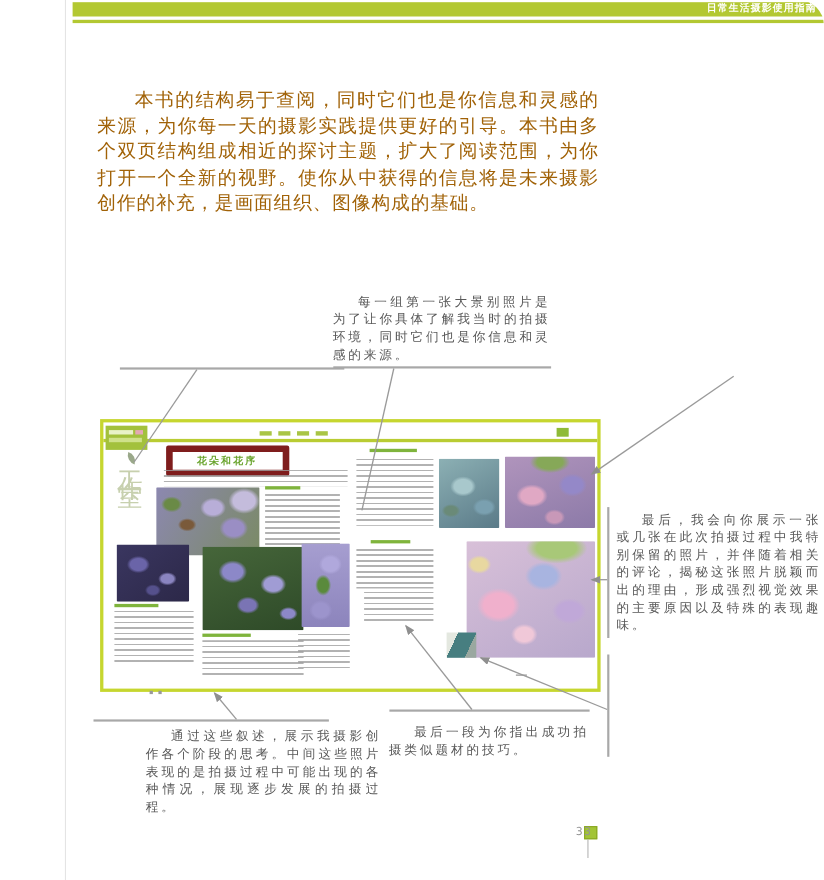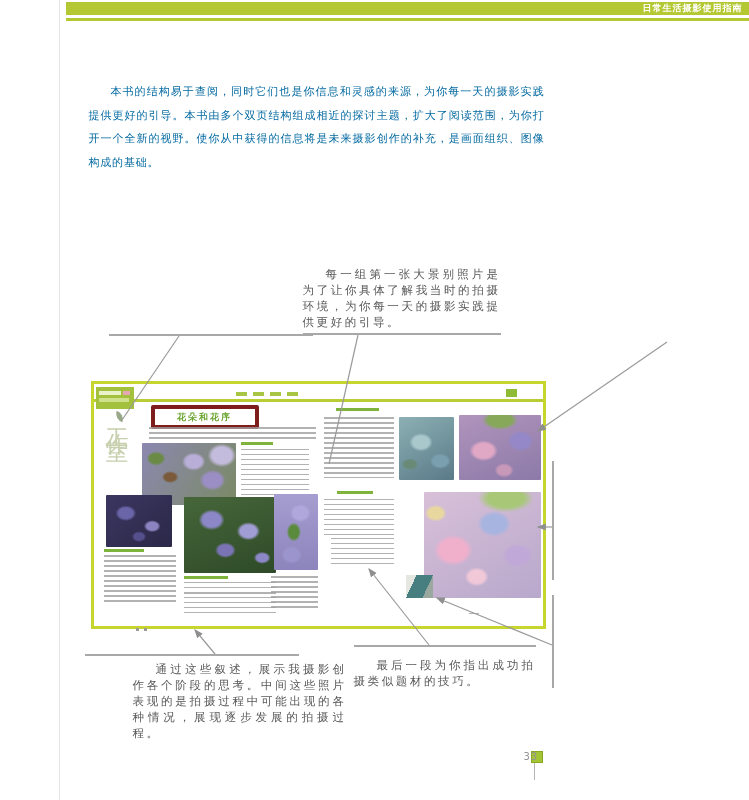--- a/index.html
+++ b/index.html
@@ -1,37 +1,38 @@
 <!DOCTYPE html>
 <html><head>
 <meta charset="utf-8">
 <style>
   html,body{margin:0;padding:0;background:#ffffff;}
   .stage{
     position:relative;width:748px;height:800px;margin:0 auto;
     background:#ffffff;overflow:hidden;
     font-family:"DejaVu Sans",sans-serif;
+    border-radius:23px;
   }
   .abs{position:absolute;}
   
   .topbar{
     left:65px;top:2px;width:684px;height:13px;background:#b3c832;
     display:flex;align-items:center;justify-content:flex-end;
   }
   .topbar-title{
     color:#ffffff;font-size:9px;font-weight:bold;letter-spacing:1px;
     padding-right:7px;line-height:13px;
   }
   .topbar-thin{left:65px;top:18px;width:684px;height:3px;background:#b3c832;}
   .edge-line{left:58px;top:0;width:1px;height:800px;background:#e4e4e4;}
   
   .intro{
     left:88px;top:80px;width:456px;margin:0;
-    font-size:11px;line-height:23.5px;letter-spacing:0.8px;
-    color:#0369a1;text-align:justify;text-indent:2em;
+    font-size:17px;line-height:23.5px;letter-spacing:0.8px;
+    color:#a16207;text-align:justify;text-indent:2em;
   }
   
   .callout{
     margin:0;font-size:11.5px;line-height:16px;letter-spacing:2.6px;
     color:#585858;text-align:justify;text-indent:2em;
   }
   .co-tl{left:108px;top:250px;width:204px;}
   .co-tr{left:302px;top:266px;width:198px;}
   .co-rm{left:560px;top:464px;width:186px;}
   .co-rb{left:560px;top:597px;width:186px;}
@@ -65,21 +66,21 @@
     left:21px;top:28px;width:9px;height:9px;background:#9aa88a;
     border-radius:0 100% 0 100%;transform:rotate(18deg);
   }
   .series-vert{
     left:11px;top:26px;height:86px;
     writing-mode:vertical-rl;text-orientation:upright;
     font-size:23px;letter-spacing:5px;color:#c7d0ae;line-height:26px;
   }
   .heading-box{
     left:57px;top:21px;width:100px;height:16px;
-    border:4px solid #7f1d1d;border-radius:2px;
+    border:6px solid #7f1d1d;border-radius:2px;
     display:flex;align-items:center;justify-content:center;
   }
   .heading-text{font-size:9px;color:#69a42d;letter-spacing:2px;font-weight:bold;}
   .glines{
     background-image:repeating-linear-gradient(#9f9f9f 0,#9f9f9f 1.5px,transparent 1.5px,transparent 5px);
     opacity:.8;
   }
   .subhead{height:3px;background:#7fb43c;}
   .dot{width:3px;height:3px;background:#9a9a9a;display:inline-block;margin-right:5px;}
   .ph{border-radius:1px;}
@@ -153,21 +154,22 @@
 
   <p class="abs intro">本书的结构易于查阅，同时它们也是你信息和灵感的来源，为你每一天的摄影实践提供更好的引导。本书由多个双页结构组成相近的探讨主题，扩大了阅读范围，为你打开一个全新的视野。使你从中获得的信息将是未来摄影创作的补充，是画面组织、图像构成的基础。</p>
 
   <div class="abs rule rule-a"></div>
   <div class="abs rule rule-b"></div>
   <div class="abs rule rule-bl"></div>
   <div class="abs rule rule-bm"></div>
   <div class="abs vbar vbar-rm"></div>
   <div class="abs vbar vbar-rb"></div>
 
-  <p class="abs callout co-tr">每一组第一张大景别照片是为了让你具体了解我当时的拍摄环境，为你每一天的摄影实践提供更好的引导。</p>
+  <p class="abs callout co-tr">每一组第一张大景别照片是为了让你具体了解我当时的拍摄环境，同时它们也是你信息和灵感的来源。</p>
+  <p class="abs callout co-rm">最后，我会向你展示一张或几张在此次拍摄过程中我特别保留的照片，并伴随着相关的评论，揭秘这张照片脱颖而出的理由，形成强烈视觉效果的主要原因以及特殊的表现趣味。</p>
   <p class="abs callout co-bl">通过这些叙述，展示我摄影创作各个阶段的思考。中间这些照片表现的是拍摄过程中可能出现的各种情况，展现逐步发展的拍摄过程。</p>
   <p class="abs callout co-bm">最后一段为你指出成功拍摄类似题材的技巧。</p>
 
   <svg class="abs leaders" viewBox="0 0 749 800">
     <defs>
       <marker id="ah" markerWidth="9" markerHeight="8" refX="6.5" refY="3" orient="auto">
         <path d="M0,0 L7.5,3 L0,6 z" fill="#8f8f8f"></path>
       </marker>
     </defs>
     <g stroke="#9a9a9a" stroke-width="1.2" fill="none">

